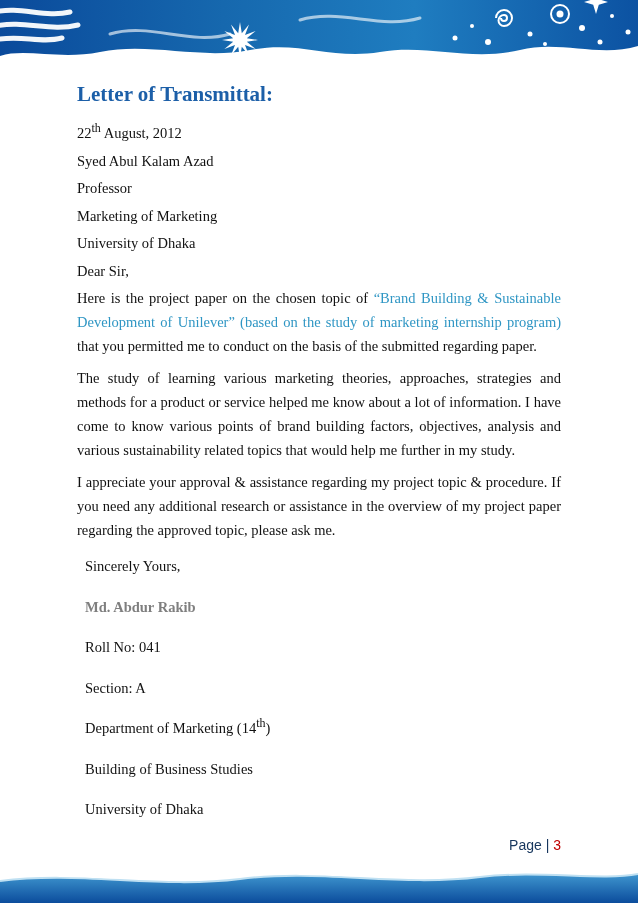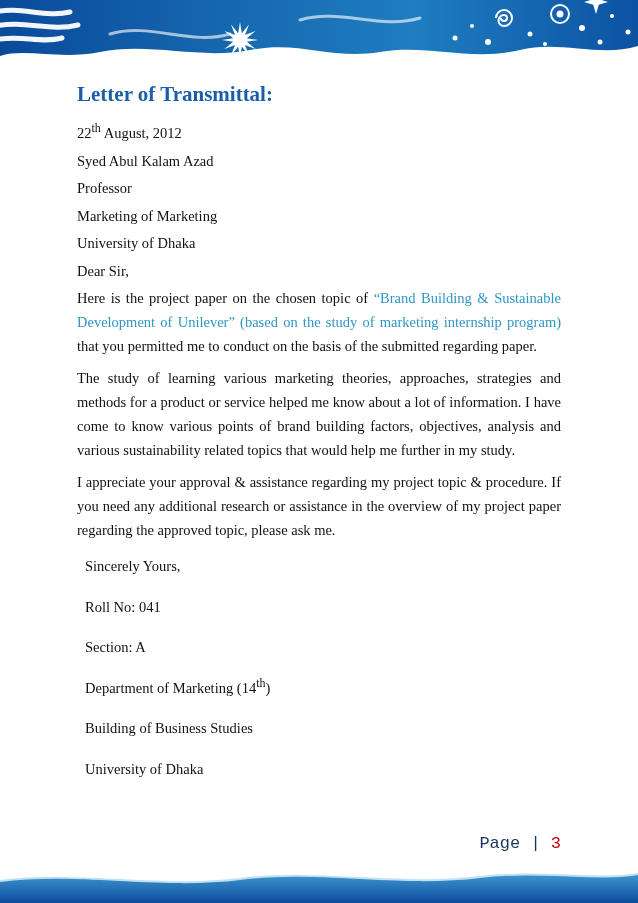--- a/index.html
+++ b/index.html
@@ -37,22 +37,22 @@
   }
   .line-lg { margin: 8px; line-height: 32.5px; }
   .topic { color: #2f96c4; }
   .signature { color: #7f7f7f; font-weight: bold; }
   sup { font-size: 12px; line-height: 0; }
 
   .page-number {
     position: absolute;
     right: 77px;
     bottom: 50px;
-    font-size: 17px;
-    font-family: Liberation Mono, monospace;
+    font-size: 14px;
+    font-family: Liberation Sans, sans-serif;
     margin-top: 12px;
   }
   .pn-label { color: #17365d; }
   .pn-value { color: #c00000; }
 </style>
 </head>
 <body>
 
 <div class="page">
 
@@ -105,20 +105,21 @@
 
     <p class="line">Dear Sir,</p>
 
     <p class="para"><span>Here is the project paper on the chosen topic of </span><span class="topic">“Brand Building &amp; Sustainable Development of Unilever”</span><span class="topic"> (based on the study of marketing internship program)</span><span> that you permitted me to conduct on the basis of the submitted regarding paper.</span></p>
 
     <p class="para">The study of learning various marketing theories, approaches, strategies and methods for a product or service helped me know about a lot of information. I have come to know various points of brand building factors, objectives, analysis and various sustainability related topics that would help me further in my study.</p>
 
     <p class="para">I appreciate your approval &amp; assistance regarding my project topic &amp; procedure. If you need any additional research or assistance in the overview of my project paper regarding the approved topic, please ask me.</p>
 
     <p class="line-lg">Sincerely Yours,</p>
+    <p class="line-lg signature">Md. Abdur Rakib</p>
     <p class="line-lg">Roll No: 041</p>
     <p class="line-lg">Section: A</p>
     <p class="line-lg"><span>Department of Marketing (14</span><sup>th</sup><span>)</span></p>
     <p class="line-lg">Building of Business Studies</p>
     <p class="line-lg">University of Dhaka</p>
   </div>
 
   <div class="page-number">
     <span class="pn-label">Page | </span><span class="pn-value">3</span>
   </div>

